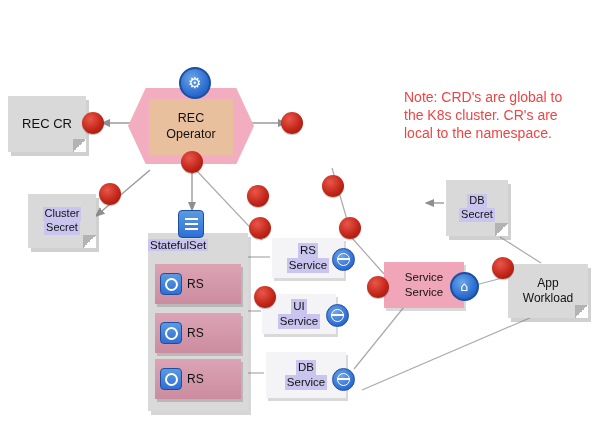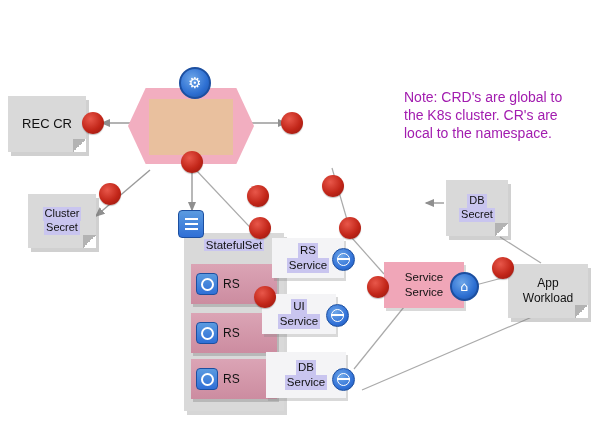--- a/index.html
+++ b/index.html
@@ -36,21 +36,21 @@
     background:#e9c09e;z-index:0;
   }
   .hex-label{position:relative;z-index:1;text-align:center;font-size:12.5px;line-height:1.3;}
   
   .marker{
     position:absolute;width:22px;height:22px;border-radius:50%;z-index:4;
     background:radial-gradient(circle at 38% 32%, #e8574a 0%, #c22619 55%, #8f150d 100%);
     box-shadow:0 1px 1px rgba(0,0,0,.25);
   }
   
-  .ss-frame{background:#d9d9d9;box-shadow:3px 4px 0 rgba(120,120,120,.3);text-align:center;margin-left:36px;}
+  .ss-frame{background:#d9d9d9;box-shadow:3px 4px 0 rgba(120,120,120,.3);}
   .ss-title{margin-top:6px;font-size:11.5px;}
   .rs-row{
     position:absolute;left:7px;width:86px;height:40px;
     background:linear-gradient(#dba4b5,#cc8ca0);
     display:flex;align-items:center;box-shadow:2px 3px 0 rgba(110,110,110,.3);
   }
   .rs-label{font-size:12px;margin-left:10px;}
   
   .svc-box{
     background:#f4f4f6;box-shadow:2px 3px 0 rgba(130,130,130,.3);
@@ -95,21 +95,21 @@
     content:"";position:absolute;left:-1px;right:-1px;top:4px;height:1.5px;background:#fff;
   }
   .rig-icon{
     width:25px;height:25px;border-radius:50%;
     background:radial-gradient(circle at 40% 35%, #6da6e8, #2d6fd2 60%, #1c4fa0);
     border:2px solid #1c4fa0;color:#fff;font-size:13px;
     font-family:"DejaVu Sans", sans-serif;
   }
   .note-text{
     position:absolute;left:404px;top:88px;width:204px;font-size:14px;line-height:1.3;
-    white-space:pre-line;z-index:2;color:#a21caf;
+    white-space:pre-line;z-index:2;color:#ef4444;
   }
 </style>
 </head>
 <body>
 
 <div id="stage">
 
 
   <svg id="lines" width="610" height="437">
     <defs>
@@ -138,20 +138,24 @@
     </g>
   </svg>
 
   <div class="node gray-box" style="left:8px;top:96px;width:78px;height:56px;">
     <span>REC CR</span>
     <div class="fold"></div>
   </div>
 
   <div class="node hex" style="left:128px;top:88px;width:126px;height:76px;">
     <div class="hex-inner"></div>
+    <div class="hex-label">
+      <div>REC</div>
+      <div>Operator</div>
+    </div>
   </div>
   <div class="icon op-icon" style="left:179px;top:67px;">⚙</div>
 
 
   <div class="note-text">Note: CRD's are global to
 the K8s cluster. CR's are
 local to the namespace.</div>
 
   <div class="node gray-box" style="left:28px;top:194px;width:68px;height:54px;font-size:11px;">
     <div><span class="hl">Cluster</span></div>

